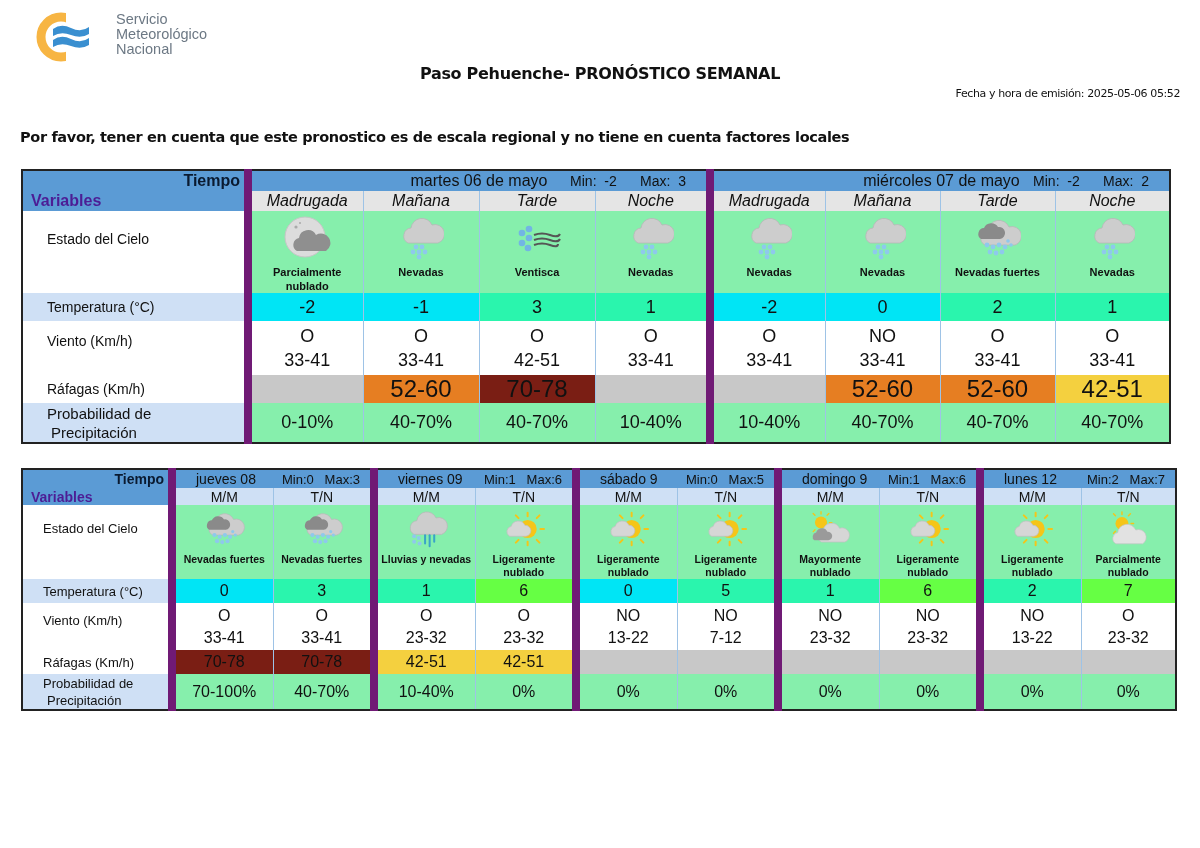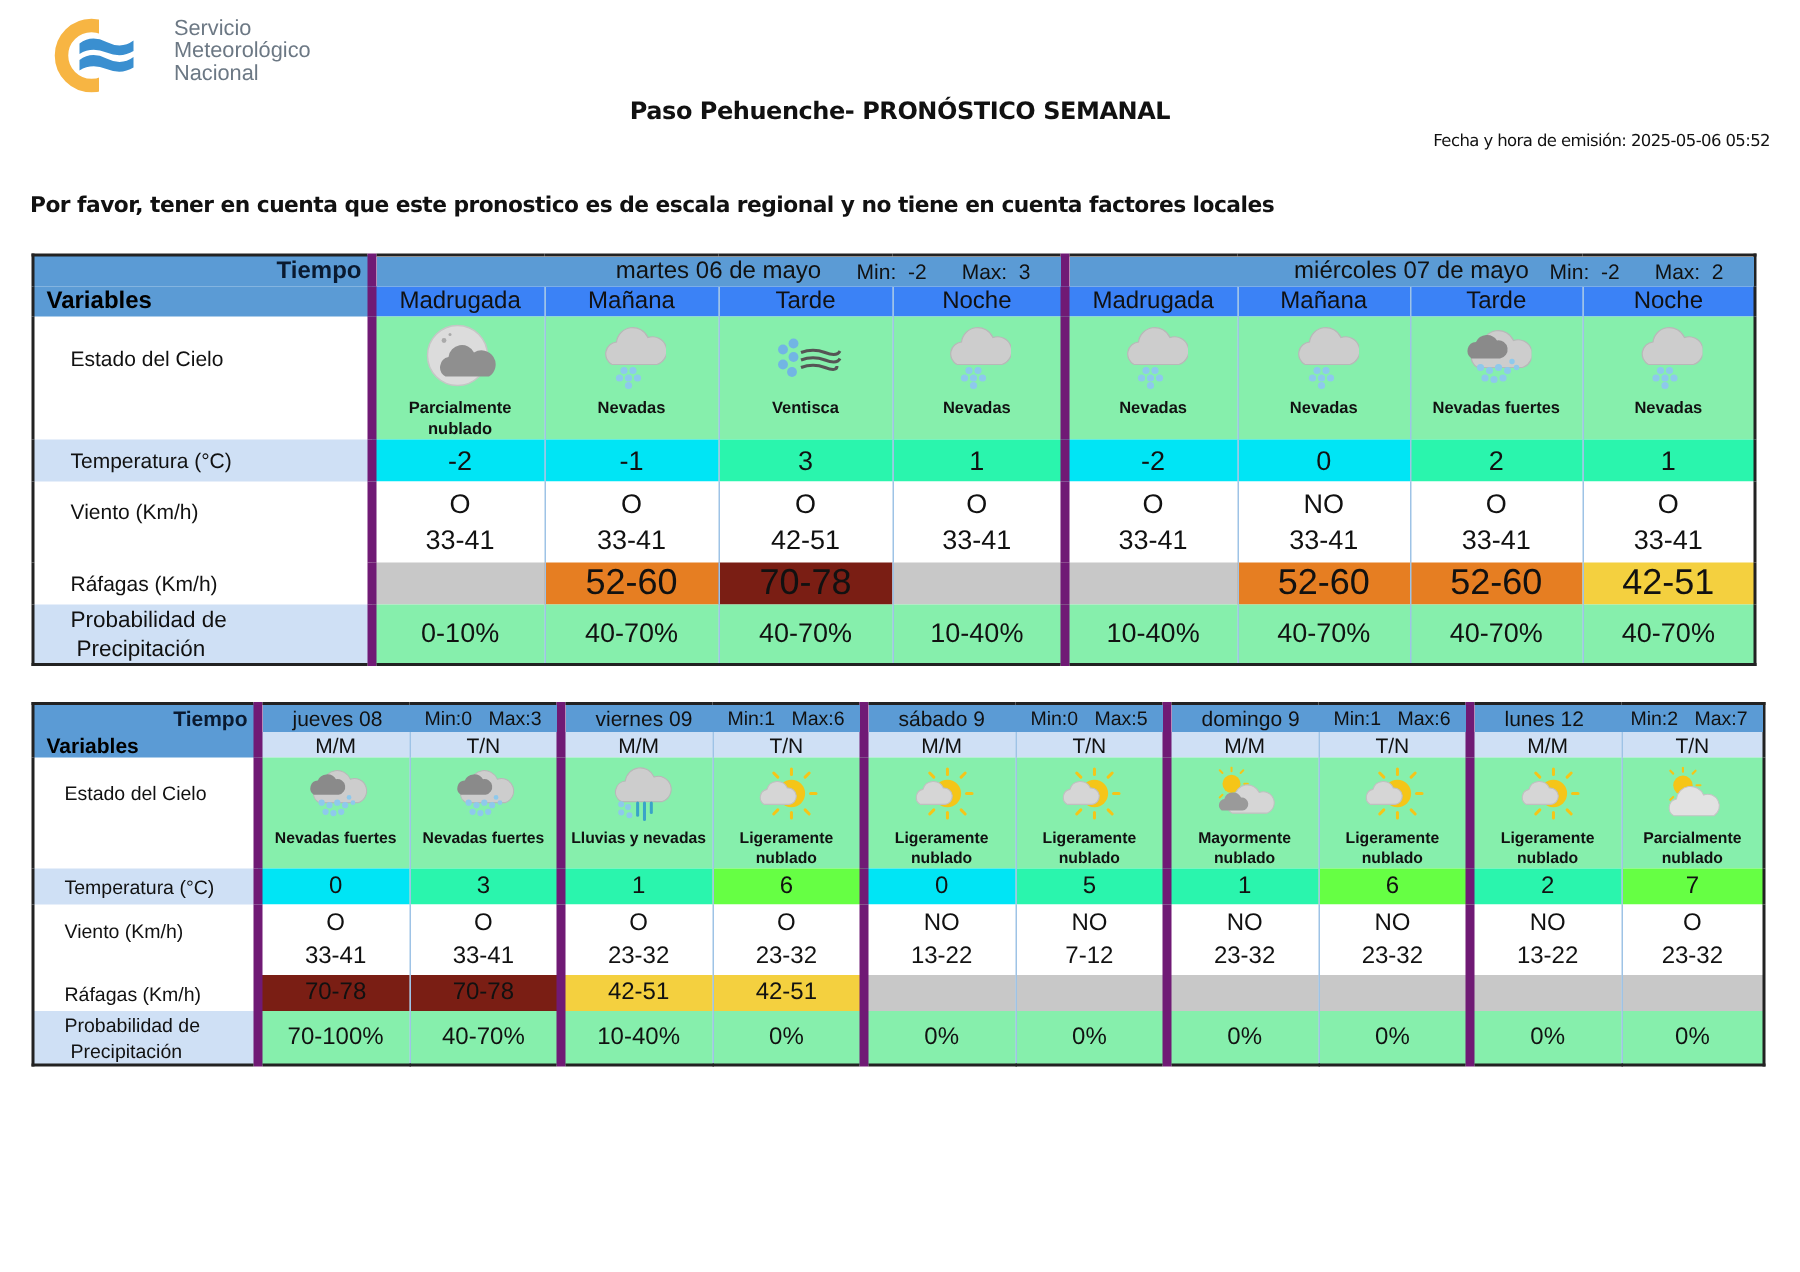--- a/index.html
+++ b/index.html
@@ -13,28 +13,28 @@
   .doc-title { position: absolute; left: 0; width: 1200px; top: 64px; text-align: center; font-size: 16px; font-weight: bold; font-family: "DejaVu Sans", sans-serif; letter-spacing: -0.3px; }
   .emission { position: absolute; right: 20px; top: 87px; font-size: 11px; font-family: "DejaVu Sans", sans-serif; letter-spacing: -0.4px; }
   .notice { position: absolute; left: 20px; top: 129px; font-size: 14.5px; font-weight: bold; font-family: "DejaVu Sans", sans-serif; letter-spacing: -0.35px; }
 
   table { border-collapse: collapse; position: absolute; table-layout: fixed; }
   td { padding: 0; text-align: center; vertical-align: middle; }
 
   
   #t1 { left: 21px; top: 169px; width: 1148px; border: 2px solid #222; }
   #t1 .hdr { background: #5b9bd5; }
-  #t1 .sub { background: #3b82f6; }
+  #t1 .sub { background: #e5e5e5; font-style: italic; }
   .tiempo { text-align: right; font-weight: bold; font-size: 16px; padding-right: 4px; color: #0a1a30; }
-  .variables { text-align: left; font-weight: bold; font-size: 16px; padding-left: 8px; color: #000000; }
+  .variables { text-align: left; font-weight: bold; font-size: 16px; padding-left: 8px; color: #4c1d95; }
   .day-head { font-size: 16px; position: relative; color: #111; }
   .day-head .dname { position: absolute; left: 0; right: 0; text-align: center; top: 50%; transform: translateY(-50%); }
   .day-head .mm { position: absolute; right: 20px; top: 50%; transform: translateY(-50%); font-size: 14px; }
   .period { font-size: 16px; }
-  .sep-l { border-left: 6px solid #701a75; }
+  .sep-l { border-left: 8px solid #701a75; }
   .thin-l { border-left: 1px solid #9ec3e6; }
   .rowlabel { font-size: 14px; padding-left: 24px; text-align: left; }
   .rowlabel.bg { background: #cfe0f5; }
   .sky { background: #86efac; vertical-align: top; }
   .sky .ico { height: 46px; display: flex; justify-content: center; align-items: flex-end; margin-top: 4px; }
   .sky .lbl { font-size: 11px; font-weight: bold; line-height: 14px; margin-top: 4px; }
   .temp { font-size: 18px; }
   .wind { font-size: 18px; line-height: 24px; background: #fff; }
   .gust { font-size: 24px; }
   .precip { font-size: 18px; background: #86efac; }

